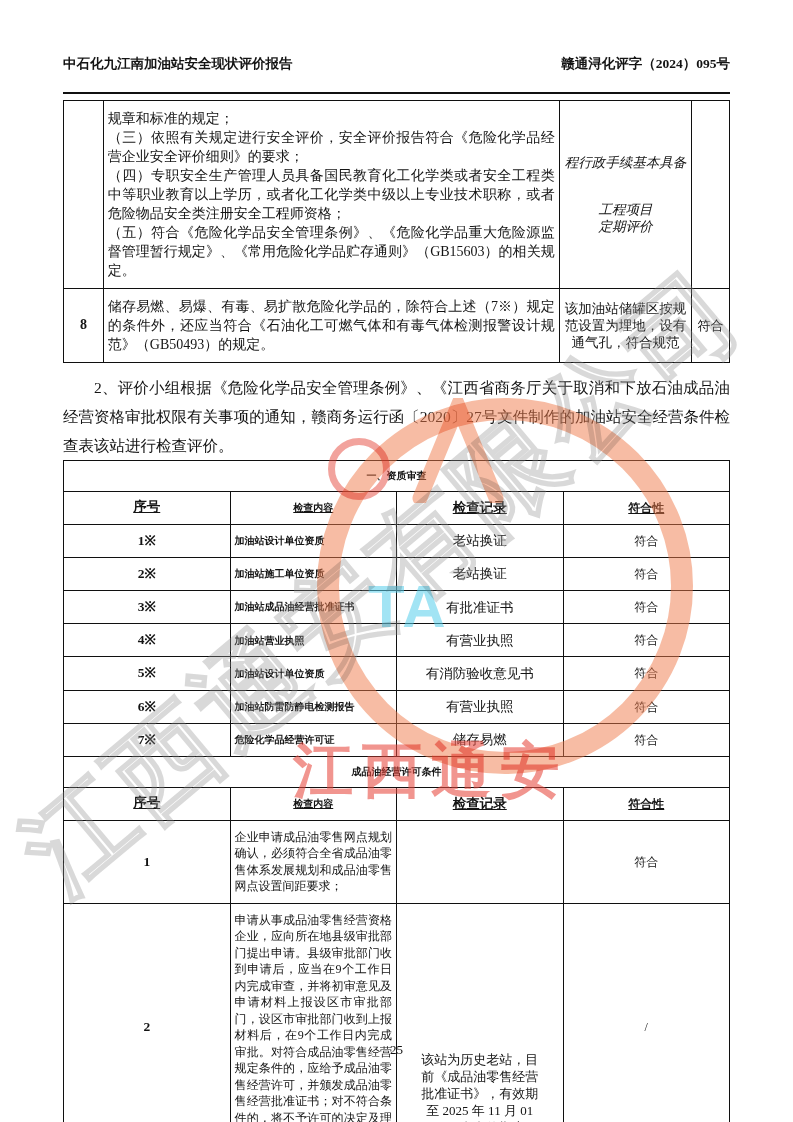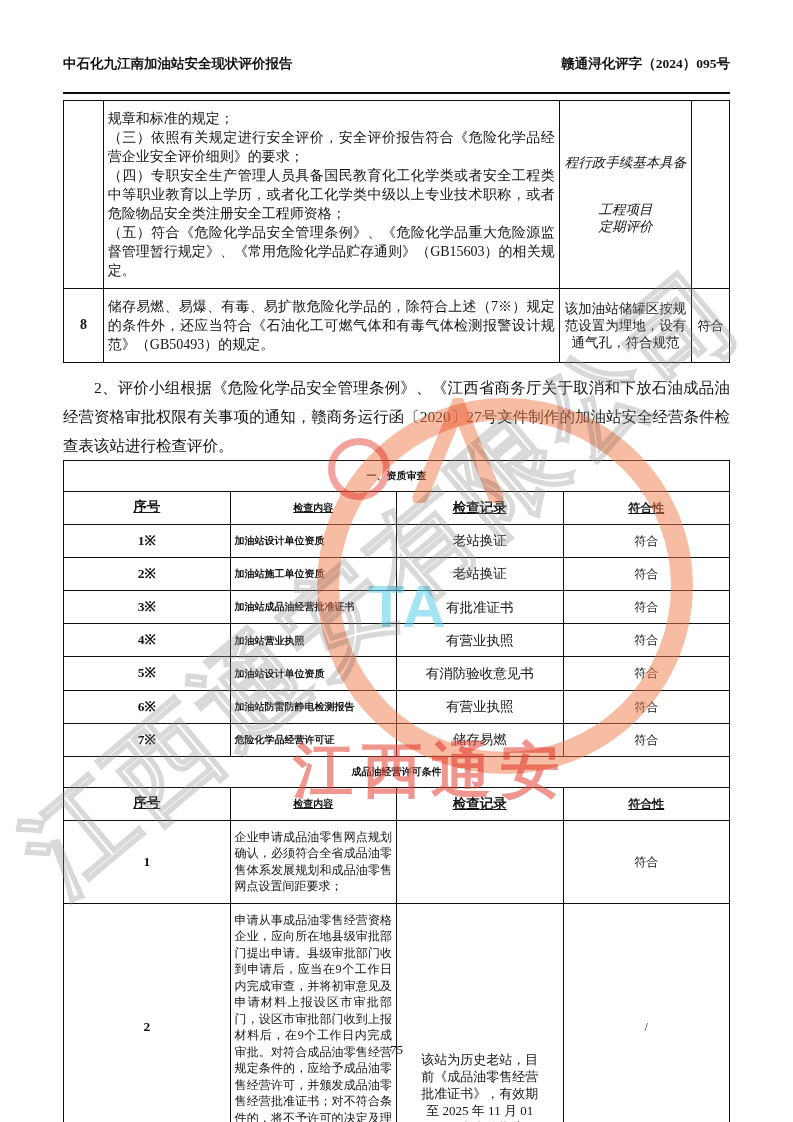--- a/index.html
+++ b/index.html
@@ -201,21 +201,21 @@
       <td class="c-conf">/</td>
     </tr>
     <tr>
       <td class="c-seq">3</td>
       <td class="c-content smalltext">成品油零售经营企业要求变更《成品油零售经营批准证书》事项的，向县级审批部门提出申请，经县级审批部门初审合格后，由县级审批部门报设区市审批部门审批。对具备继续从事成品油零售经营条件</td>
       <td class="c-conf">/</td>
     </tr>
   </tbody>
     </table>
 
-  <div class="pagenum">75</div>
+  <div class="pagenum">25</div>
 
   <div class="wm-layer">
     <div class="wm wm-diag">江西通安有限公司</div>
     <div class="wm wm-ring"></div>
     <svg class="wm wm-chevron" width="100" height="105" viewBox="0 0 100 105">
       <path d="M12 100 L50 8 L88 100" fill="none" stroke="rgba(240,122,74,0.5)" stroke-width="15" stroke-linecap="round"></path>
     </svg>
     <div class="wm wm-smallring"></div>
     <div class="wm wm-ta">TA</div>
     <div class="wm wm-brand">江西通安</div>

